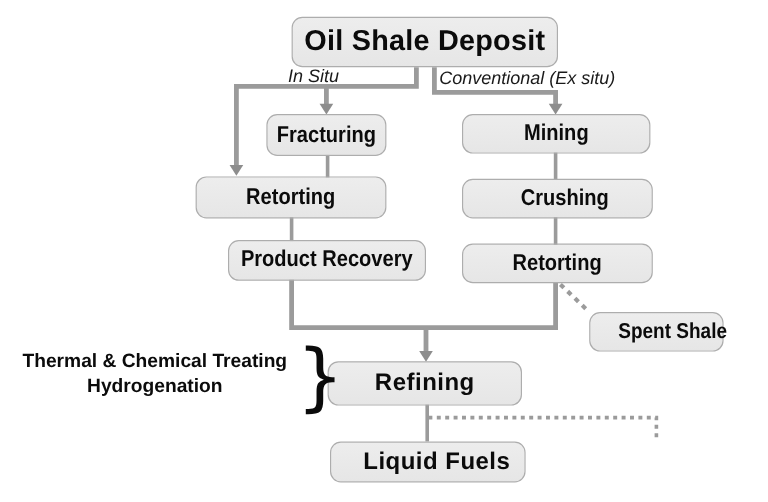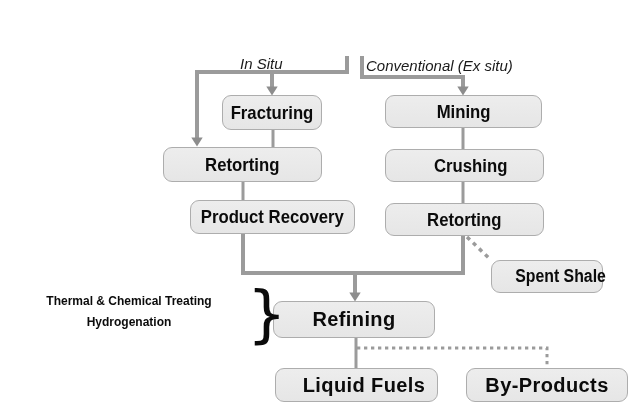--- a/index.html
+++ b/index.html
@@ -43,21 +43,21 @@
     font-style:italic;
     font-size:15px;
     color:var(--label-text);
     white-space:nowrap;
     z-index:3;
   }
   .annot{
     position:absolute;
     left:6px;top:291px;width:246px;
     text-align:center;
-    font-weight:700;font-size:12px;line-height:21px;
+    font-weight:700;font-size:16px;line-height:21px;
     color:var(--text);
     z-index:3;
   }
   .brace{
     position:absolute;
     left:247px;top:283px;
     font-family:"DejaVu Sans", sans-serif;
     font-size:62px;line-height:62px;
     font-weight:400;
     color:var(--text);
@@ -90,20 +90,21 @@
     <path class="dot" stroke-width="3.5" stroke-dasharray="4 4.4" d="M467,237 L491,260"></path>
 
     <path class="dot" stroke-width="3" stroke-dasharray="3.3 3.7" d="M357,348 L547,348 L547,367"></path>
 
     <path class="ah" d="M266.3,86.5 L277.7,86.5 L272,95.5 Z"></path>
     <path class="ah" d="M457.3,86.5 L468.7,86.5 L463,95.5 Z"></path>
     <path class="ah" d="M191.3,137.5 L202.7,137.5 L197,146.5 Z"></path>
     <path class="ah" d="M349.3,292.5 L360.7,292.5 L355,301.5 Z"></path>
   </svg>
 
+  <div class="node node-lg" style="left:243px;top:14px;width:222px;height:42px;">Oil Shale Deposit</div>
 
   <div class="node node-sm" style="left:222px;top:95px;width:100px;height:35px;">
     <span class="cl">Fracturing</span>
   </div>
 
   <div class="node node-sm" style="left:163px;top:147px;width:159px;height:35px;">
     <span class="cl">Retorting</span>
   </div>
 
   <div class="node node-sm" style="left:162px;top:200px;width:165px;height:34px;margin-left:28px;">
@@ -123,21 +124,20 @@
   </div>
 
   <div class="node node-xs" style="left:491px;top:260px;width:112px;height:33px;padding-left:28px;">
     <span class="cl">Spent Shale</span>
   </div>
 
   <div class="node node-md" style="left:273px;top:301px;width:162px;height:37px;">Refining</div>
 
   <div class="node node-md" style="left:275px;top:368px;width:163px;height:34px;padding-left:15px;">Liquid Fuels</div>
 
-  <div class="node node-md" style="left:466px;top:368px;width:162px;height:34px;">By-Products</div>
 
   <div class="branch-label" style="left:240px;top:55px;width:82px;">In Situ</div>
 
   <div class="branch-label" style="left:366px;top:57px;">Conventional (Ex situ)</div>
 
   <div class="annot">
     <div>Thermal &amp; Chemical Treating</div>
     <div>Hydrogenation</div>
   </div>
 

